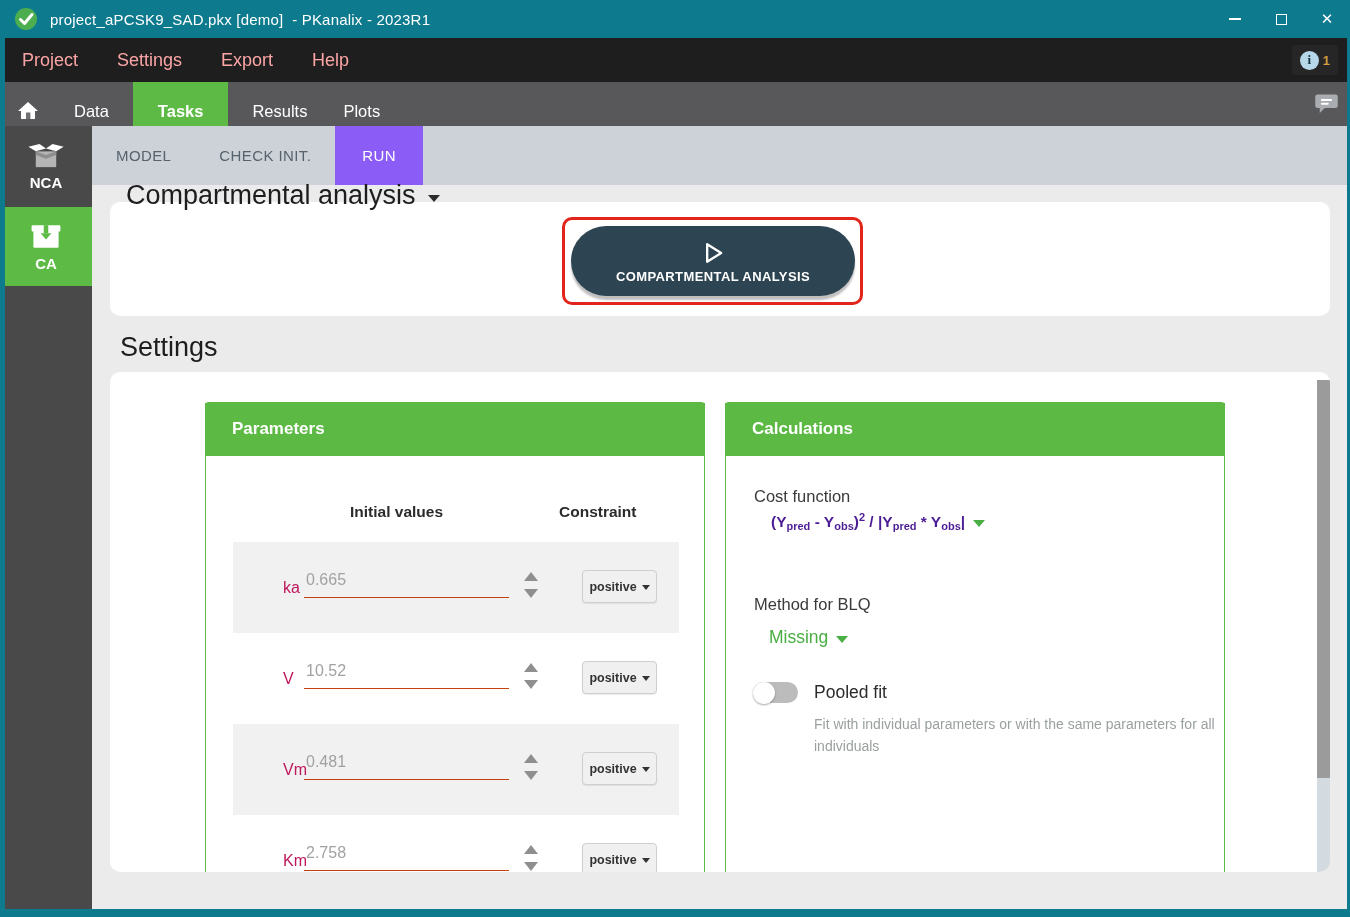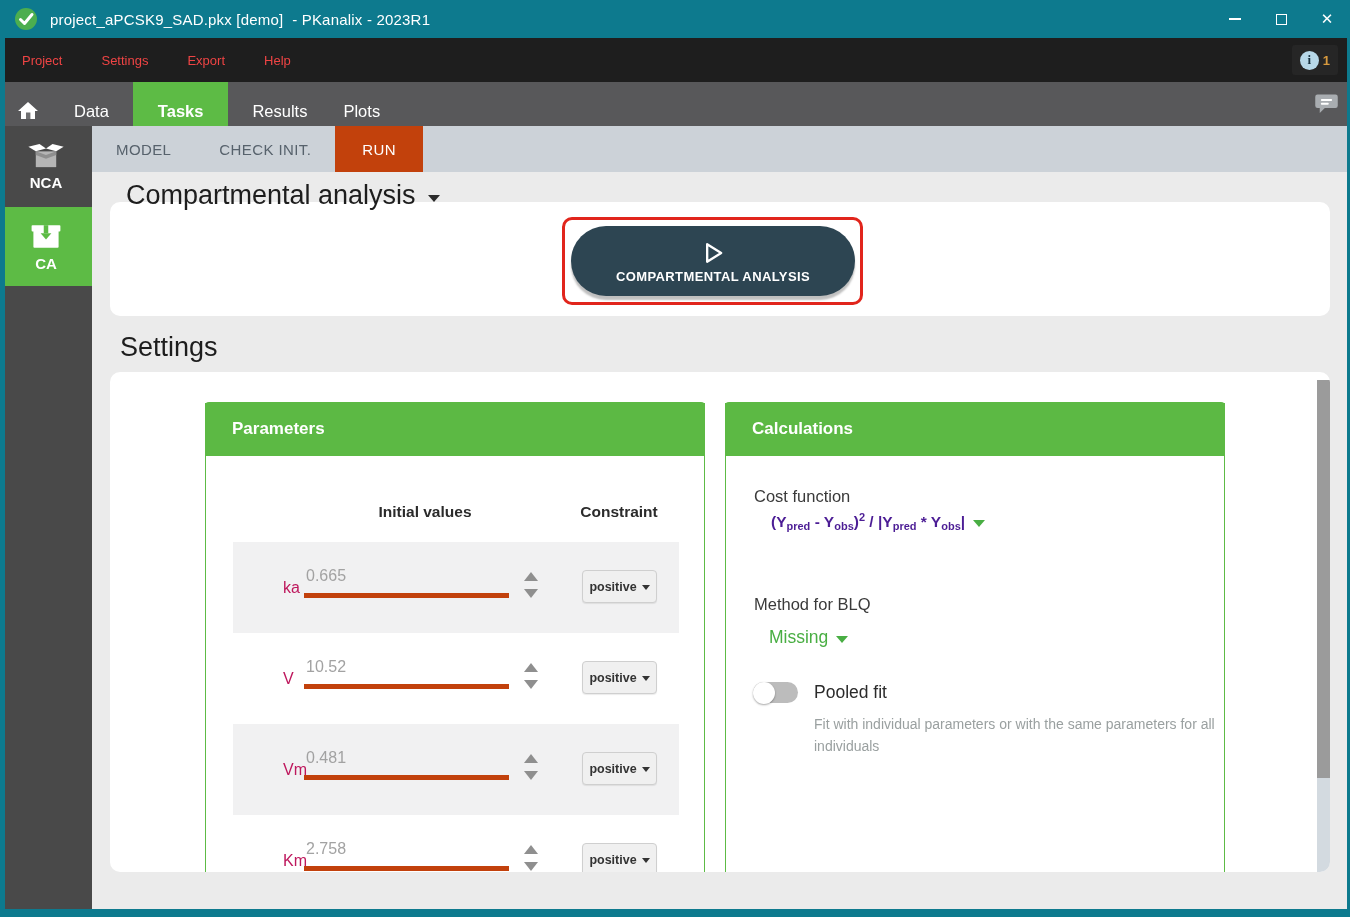--- a/index.html
+++ b/index.html
@@ -10,71 +10,71 @@
   .titlebar { position:absolute; left:0; top:0; width:1350px; height:38px; background:#0d7a8e; display:flex; align-items:center; }
   .app-logo { margin-left:14px; width:24px; height:24px; flex:0 0 auto; }
   .app-title { color:#ffffff; font-size:15px; margin-left:12px; letter-spacing:.2px; }
   .win-controls { margin-left:auto; display:flex; height:38px; }
   .win-btn { width:46px; height:38px; display:flex; align-items:center; justify-content:center; color:#fff; font-size:15px; cursor:default; }
   .min-bar { width:12px; height:2px; background:#fff; }
   .max-box { width:11px; height:11px; border:1.5px solid #fff; }
 
   
   .menubar { position:absolute; left:0; top:38px; width:1350px; height:44px; background:#1e1e1e; display:flex; align-items:center; padding-left:22px; }
-  .menu-item { color:#ef4444; font-size:13px; margin-right:39px; cursor:default; }
+  .menu-item { color:#fca5a5; font-size:18px; margin-right:39px; cursor:default; }
   .menu-item:nth-child(1){ margin-right:39px; }
   .info-badge { position:absolute; right:12px; top:7px; height:30px; display:flex; align-items:center; background:#262626; border-radius:3px; padding:0 8px; }
   .info-circle { width:19px; height:19px; border-radius:50%; background:#b7d8e8; color:#17313f; font-weight:bold; font-size:13px; display:flex; align-items:center; justify-content:center; font-family:"Liberation Serif", serif; }
   .info-count { color:#d89a3e; font-size:13px; font-weight:bold; margin-left:4px; }
 
   
   .tabbar { position:absolute; left:0; top:82px; width:1350px; height:58px; background:#58585a; display:flex; align-items:stretch; }
   .home-tab { width:56px; display:flex; align-items:center; justify-content:center; }
   .tab { color:#ffffff; font-size:16.5px; display:flex; align-items:center; padding:0 14px; margin:0 4px; }
   .tab.active { background:#5dbb45; font-weight:bold; padding:12px 25px; margin:0 6px; }
   .chat-wrap { position:absolute; right:10px; top:8px; }
 
   
   .sidebar { position:absolute; left:0; top:126px; width:92px; height:791px; background:#494949; }
   .side-item { width:92px; height:81px; display:flex; flex-direction:column; align-items:center; justify-content:center; gap:5px; color:#fff; font-size:15px; font-weight:bold; }
   .side-item.active { background:#5dbb45; height:79px; }
 
   
-  .subtabbar { position:absolute; left:92px; top:126px; width:1258px; height:46px; background:#ccd2d8; display:flex; align-items:stretch; }
+  .subtabbar { position:absolute; left:92px; top:126px; width:1258px; height:59px; background:#ccd2d8; display:flex; align-items:stretch; }
   .subtab { display:flex; align-items:center; padding:0 24px; color:#57626c; font-size:15px; letter-spacing:.4px; }
-  .subtab.active { background:#c2410c; color:#ffffff; padding:0 27px; }
+  .subtab.active { background:#8b5cf6; color:#ffffff; padding:0 27px; }
 
   
   .run-heading { position:absolute; left:126px; top:180px; font-size:27px; color:#1d1d1d; display:flex; align-items:center; z-index:3; }
   .settings-heading { position:absolute; left:120px; top:332px; font-size:27px; color:#1d1d1d; z-index:3; }
   .caret-down { width:0; height:0; border-left:6px solid transparent; border-right:6px solid transparent; border-top:7px solid #2b2b2b; display:inline-block; margin-left:12px; margin-top:5px; }
 
   
   .run-card { position:absolute; left:110px; top:202px; width:1220px; height:114px; background:#ffffff; border-radius:10px; }
   .annotation-rect { position:absolute; left:452px; top:15px; width:301px; height:88px; border:3px solid #e1251c; border-radius:10px; }
   .run-btn { position:absolute; left:461px; top:24px; width:284px; height:70px; background:#2d4552; border-radius:35px; display:flex; flex-direction:column; align-items:center; justify-content:center; box-shadow:0 4px 2px rgba(0,0,0,0.25); cursor:pointer; }
   .run-btn-label { color:#ffffff; font-size:13px; font-weight:bold; letter-spacing:.4px; margin-top:2px; }
 
   
   .settings-card { position:absolute; left:110px; top:372px; width:1220px; height:500px; background:#ffffff; border-radius:10px; overflow:hidden; }
 
   .panel { position:absolute; top:31px; width:500px; height:560px; background:#ffffff; border:1px solid #5dbb45; border-top:none; }
   .panel-params { left:95px; }
   .panel-calc { left:615px; }
   .panel-header { position:absolute; left:-1px; top:-1px; width:500px; height:54px; background:#5cb944; border-radius:4px 4px 0 0; display:flex; align-items:center; padding-left:27px; color:#ffffff; font-size:17px; font-weight:bold; }
 
-  .col-header { position:absolute; top:100px; font-size:15.5px; font-weight:bold; color:#2b2b2b; text-align:center; }
+  .col-header { position:absolute; top:100px; font-size:15.5px; font-weight:bold; color:#2b2b2b; }
   .col-initial { left:144px; width:150px; }
   .col-constraint { left:353px; width:120px; }
 
   .param-rows { position:absolute; left:27px; top:139px; width:446px; }
   .param-row { position:relative; width:446px; height:91px; }
   .param-row.shaded { background:#f1f1f2; }
   .param-name { position:absolute; left:18px; top:50%; transform:translateY(-50%); font-size:16px; color:#be185d;margin-left:32px; }
-  .param-input { position:absolute; left:71px; top:18px; width:205px; height:38px; border-bottom:5px solid #c2410c;text-align:right; }
+  .param-input { position:absolute; left:71px; top:18px; width:205px; height:38px; border-bottom:1px solid #c2410c;text-align:right; }
   .param-value { position:absolute; left:2px; bottom:8px; font-size:16px; color:#a2a2a2; }
   .stepper { position:absolute; left:291px; top:30px; display:flex; flex-direction:column; gap:8px; cursor:pointer; }
   .tri-up { width:0; height:0; border-left:7px solid transparent; border-right:7px solid transparent; border-bottom:9px solid #8f8f8f; }
   .tri-dn { width:0; height:0; border-left:7px solid transparent; border-right:7px solid transparent; border-top:9px solid #8f8f8f; }
   .constraint-btn { position:absolute; left:349px; top:28px; width:75px; height:33px; background:#f0f0f0; border:1px solid #cfcfcf; border-radius:4px; box-shadow:0 1px 1px rgba(0,0,0,0.08); display:flex; align-items:center; justify-content:center; font-size:12.5px; font-weight:bold; color:#333; cursor:pointer; }
   .btn-caret { width:0; height:0; border-left:4px solid transparent; border-right:4px solid transparent; border-top:5px solid #333; margin-left:5px; margin-top:1px; }
 
   
   .calc-label { position:absolute; left:28px; font-size:16.5px; color:#3a3a3a; }
   .cost-label { top:84px; }

